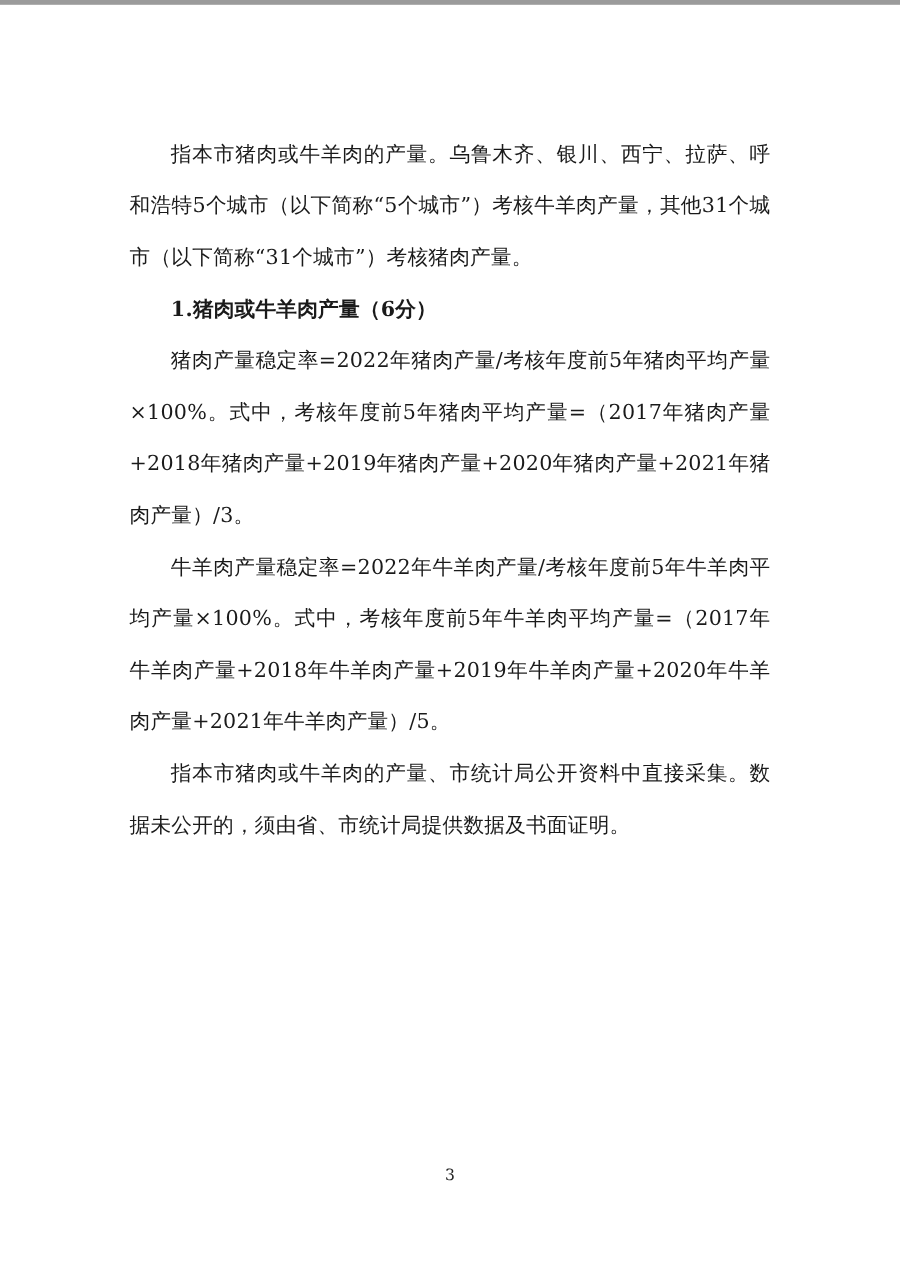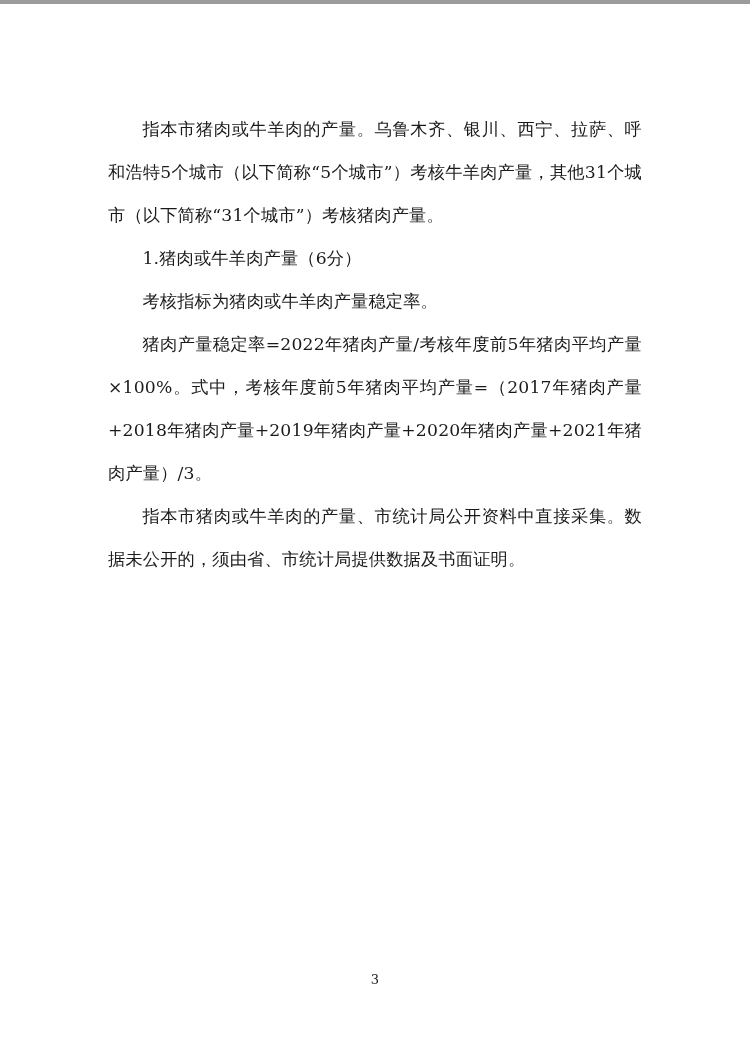--- a/index.html
+++ b/index.html
@@ -33,38 +33,38 @@
     text-align: justify;
     text-justify: inter-ideograph;
     letter-spacing: 0.2px;
     font-family: "DejaVu Serif", "Liberation Serif", serif;
   }
   p.indent {
     text-indent: 2em;
   }
   p.heading {
     text-indent: 2em;
-    font-weight: normal;
+    font-weight: bold;
   }
   .page-number {
     position: absolute;
     left: 0;
     right: 0;
     top: 968px;
     text-align: center;
     font-size: 13px;
     color: #222;
     font-family: "DejaVu Serif", "Liberation Serif", serif;
   }
 </style>
 </head>
 <body>
 
 <div class="page">
   <div class="content">
     <p class="indent">指本市猪肉或牛羊肉的产量。乌鲁木齐、银川、西宁、拉萨、呼和浩特5个城市（以下简称“5个城市”）考核牛羊肉产量，其他31个城市（以下简称“31个城市”）考核猪肉产量。</p>
     <p class="heading">1.猪肉或牛羊肉产量（6分）</p>
-    <p class="indent">考核指标为猪肉或牛羊肉产量稳定率。</p>
     <p class="indent">猪肉产量稳定率=2022年猪肉产量/考核年度前5年猪肉平均产量×100%。式中，考核年度前5年猪肉平均产量=（2017年猪肉产量+2018年猪肉产量+2019年猪肉产量+2020年猪肉产量+2021年猪肉产量）/3。</p>
+    <p class="indent">牛羊肉产量稳定率=2022年牛羊肉产量/考核年度前5年牛羊肉平均产量×100%。式中，考核年度前5年牛羊肉平均产量=（2017年牛羊肉产量+2018年牛羊肉产量+2019年牛羊肉产量+2020年牛羊肉产量+2021年牛羊肉产量）/5。</p>
     <p class="indent">指本市猪肉或牛羊肉的产量、市统计局公开资料中直接采集。数据未公开的，须由省、市统计局提供数据及书面证明。</p>
   </div>
   <div class="page-number">3</div>
 </div>
 
 </body></html>

